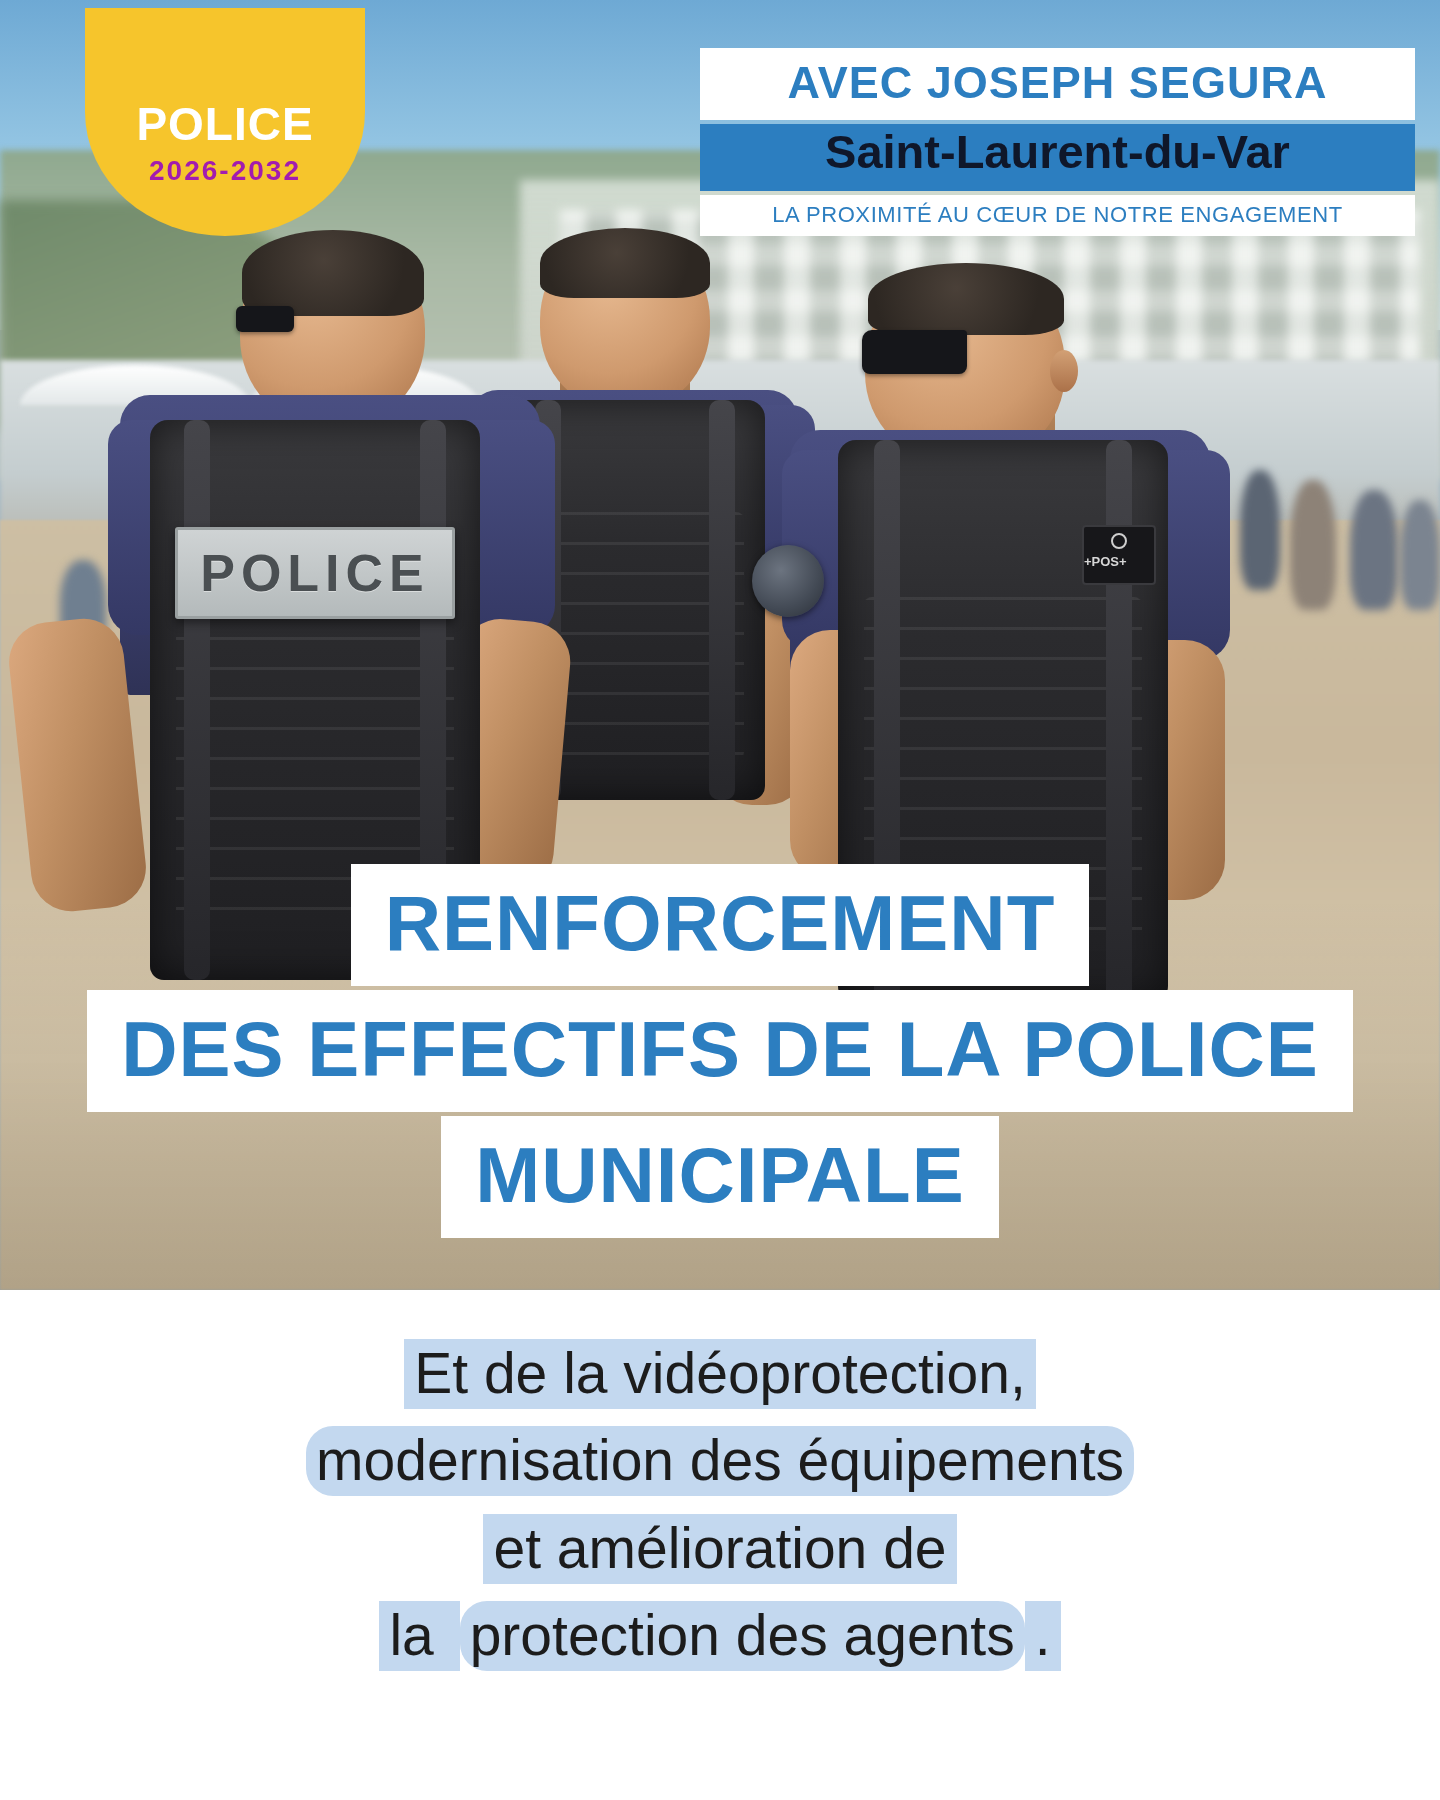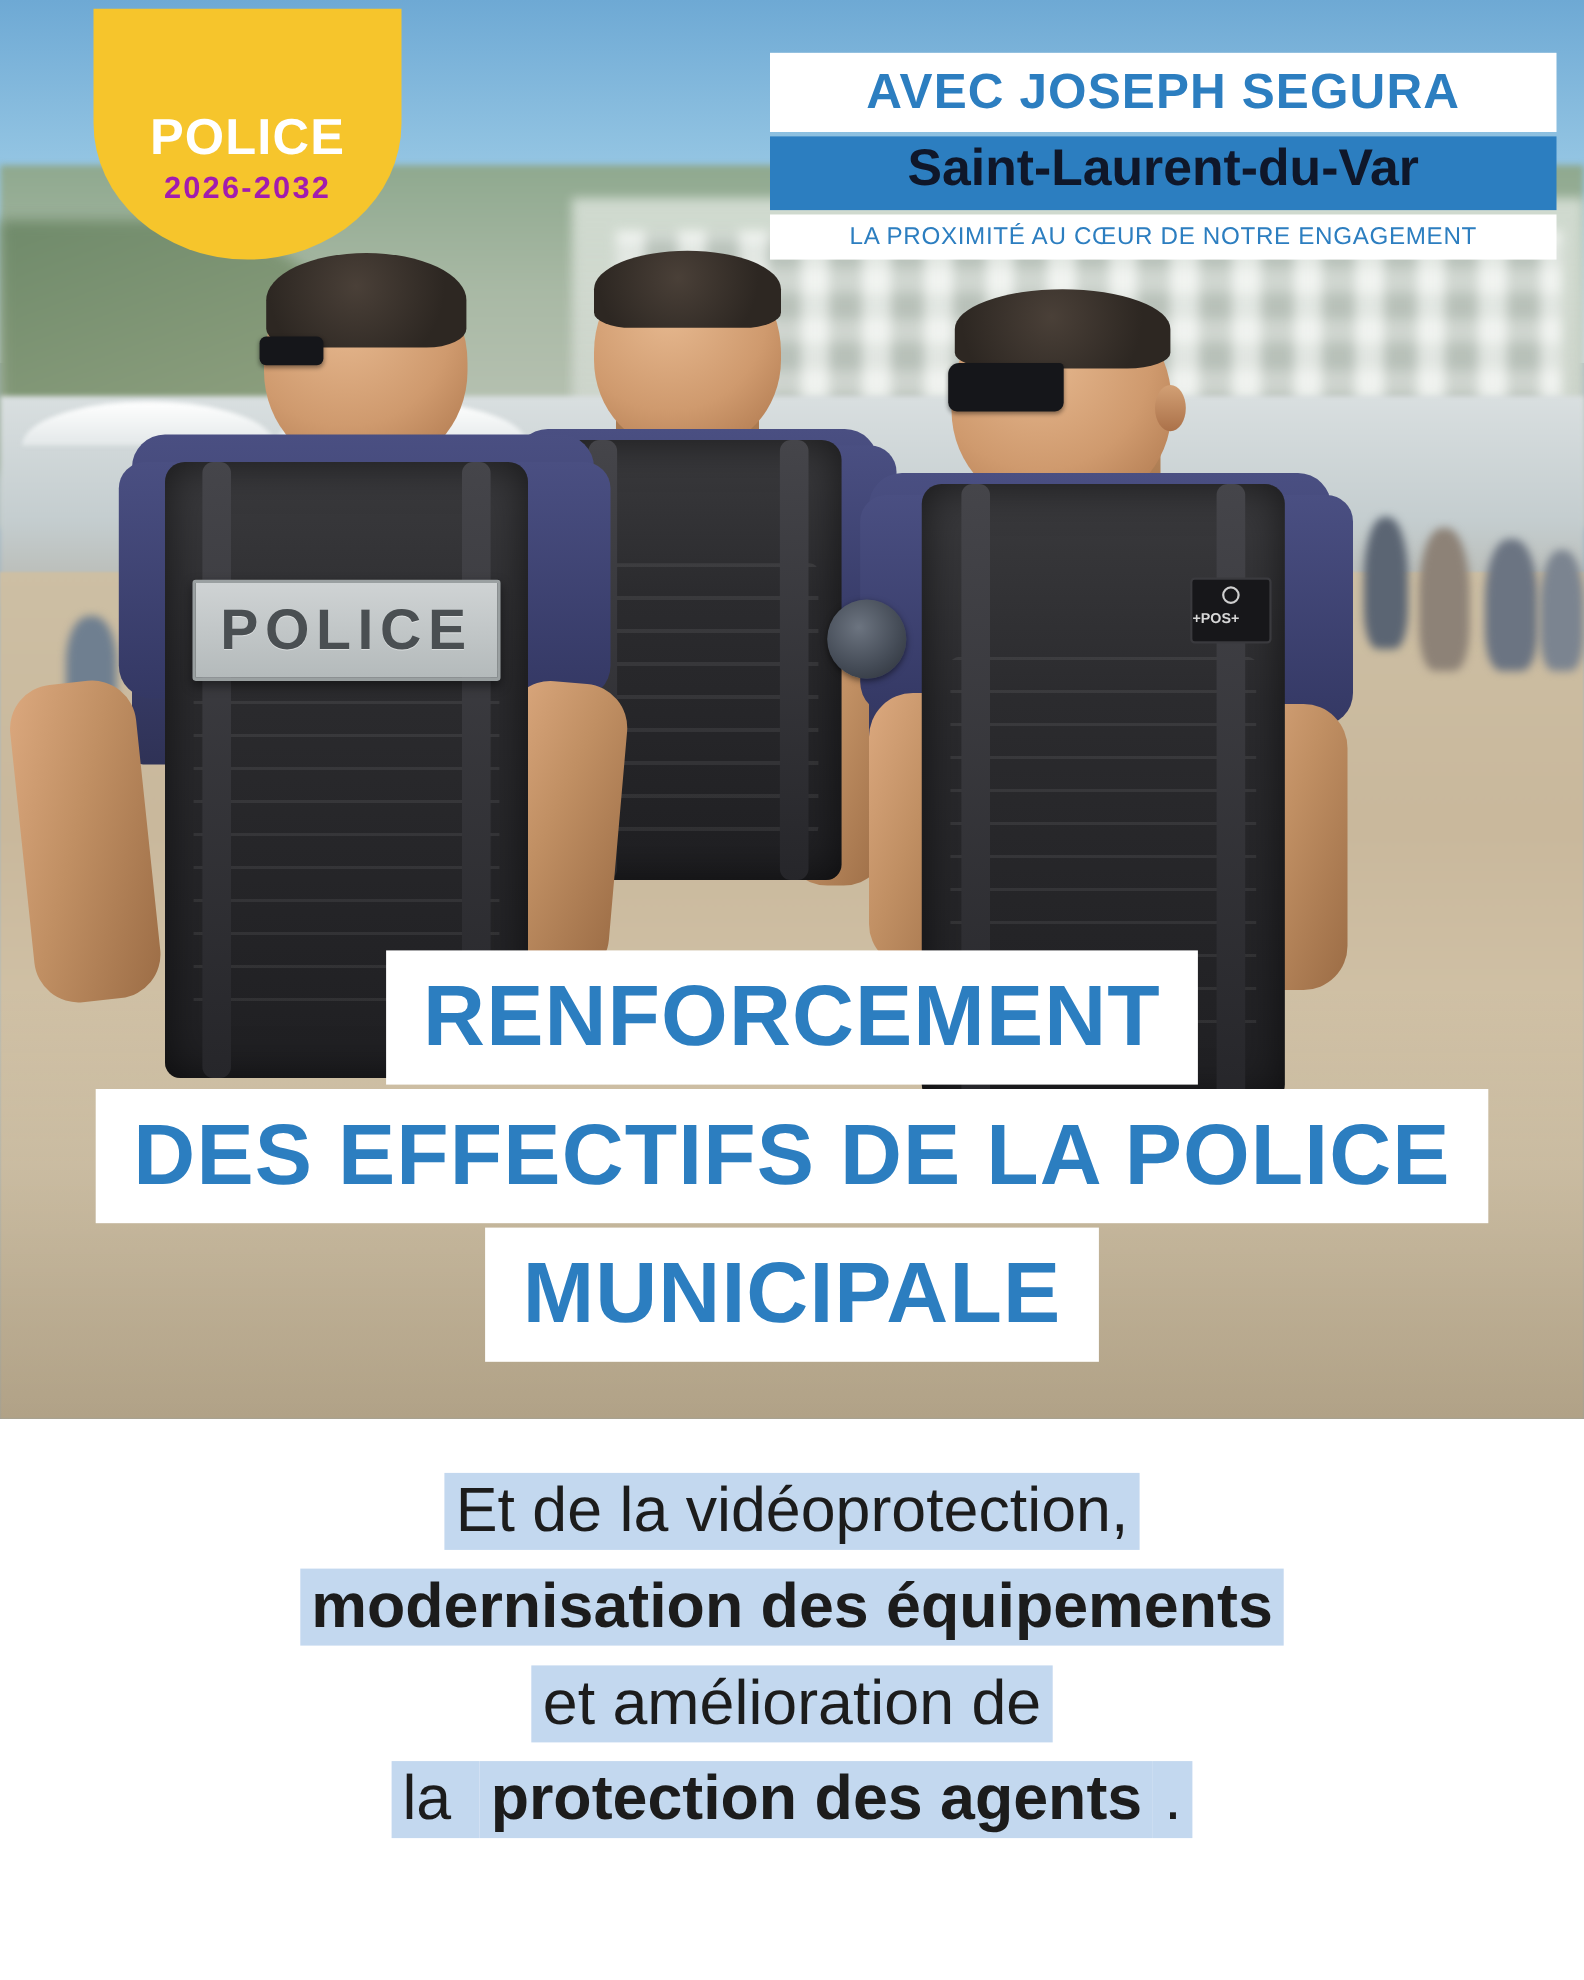--- a/index.html
+++ b/index.html
@@ -247,21 +247,21 @@
     line-height:1.18;
     white-space:nowrap;
     text-align:center;
   }
   .sub-row .hl {
     background:#c3d8ef;
     padding:2px 10px 4px;
     box-decoration-break:clone;
     -webkit-box-decoration-break:clone;
   }
-  .sub-row .b { font-weight:700; }
+  .sub-row .b { font-weight:400;border-radius:27px; }
 </style>
 </head>
 <body>
 
 <div class="poster">
 
   <div class="photo">
     <div class="sky"></div>
     <div class="hill"></div>
     <div class="hill-dark"></div>

